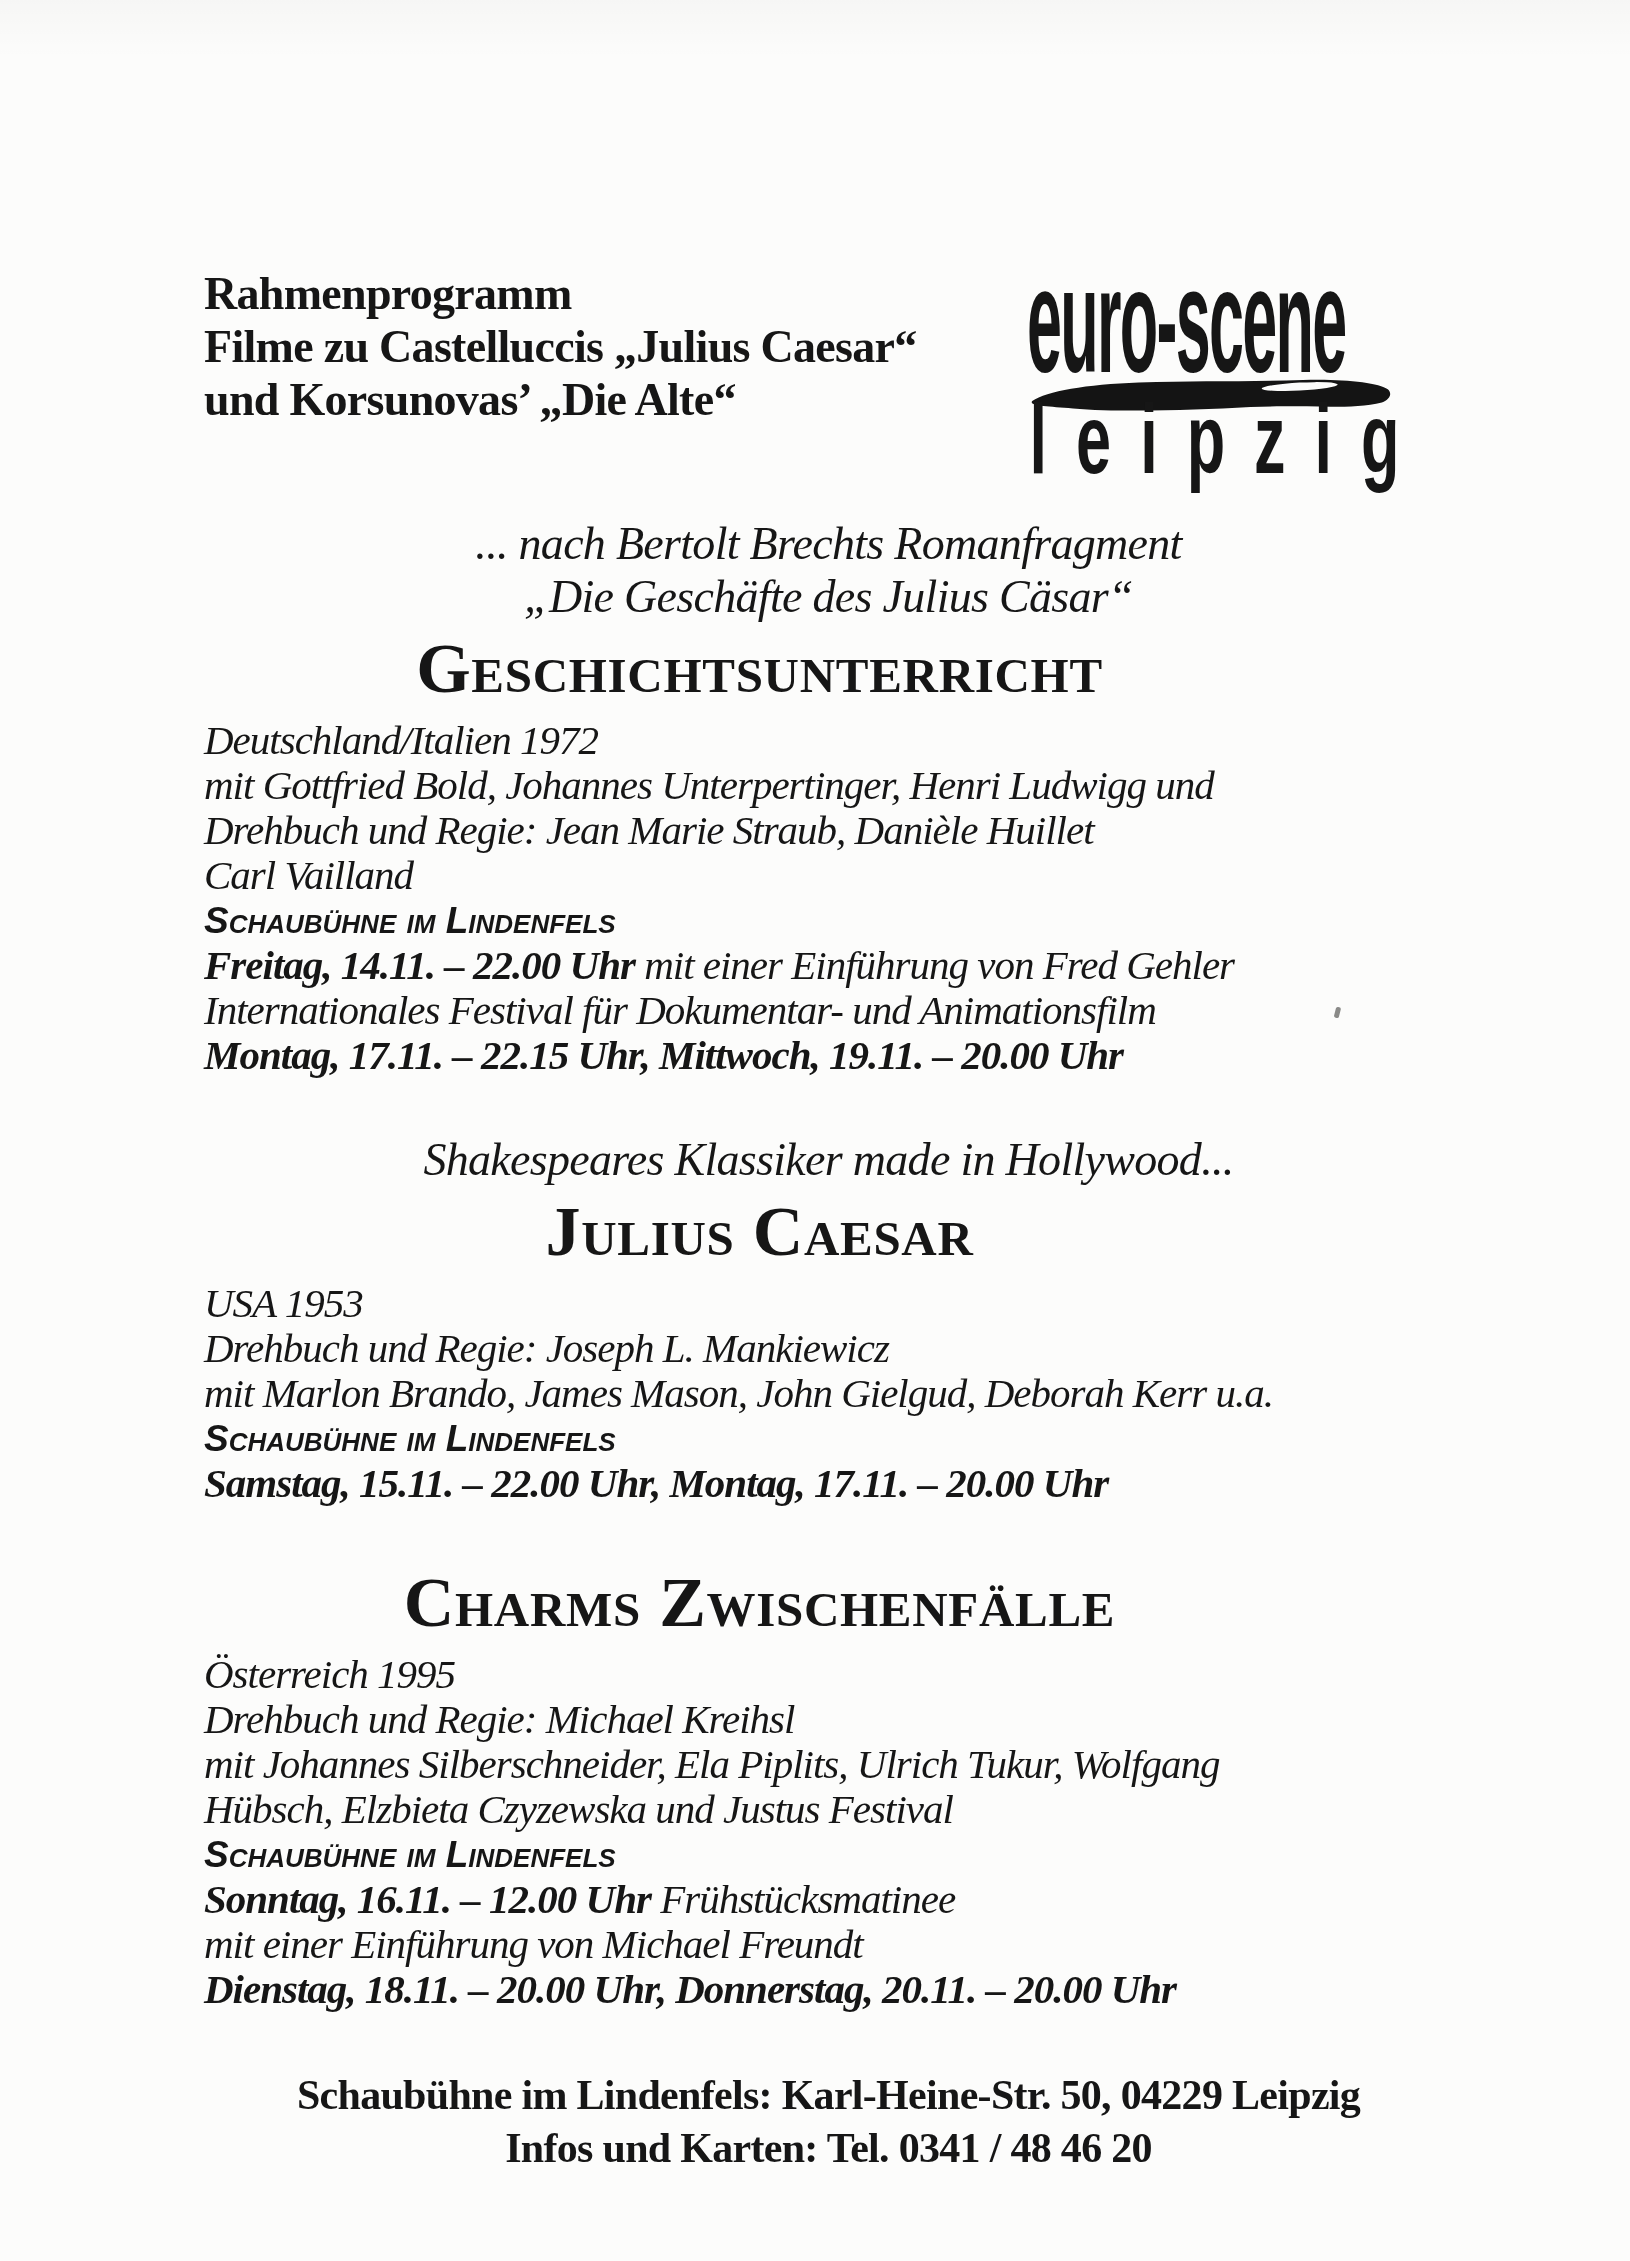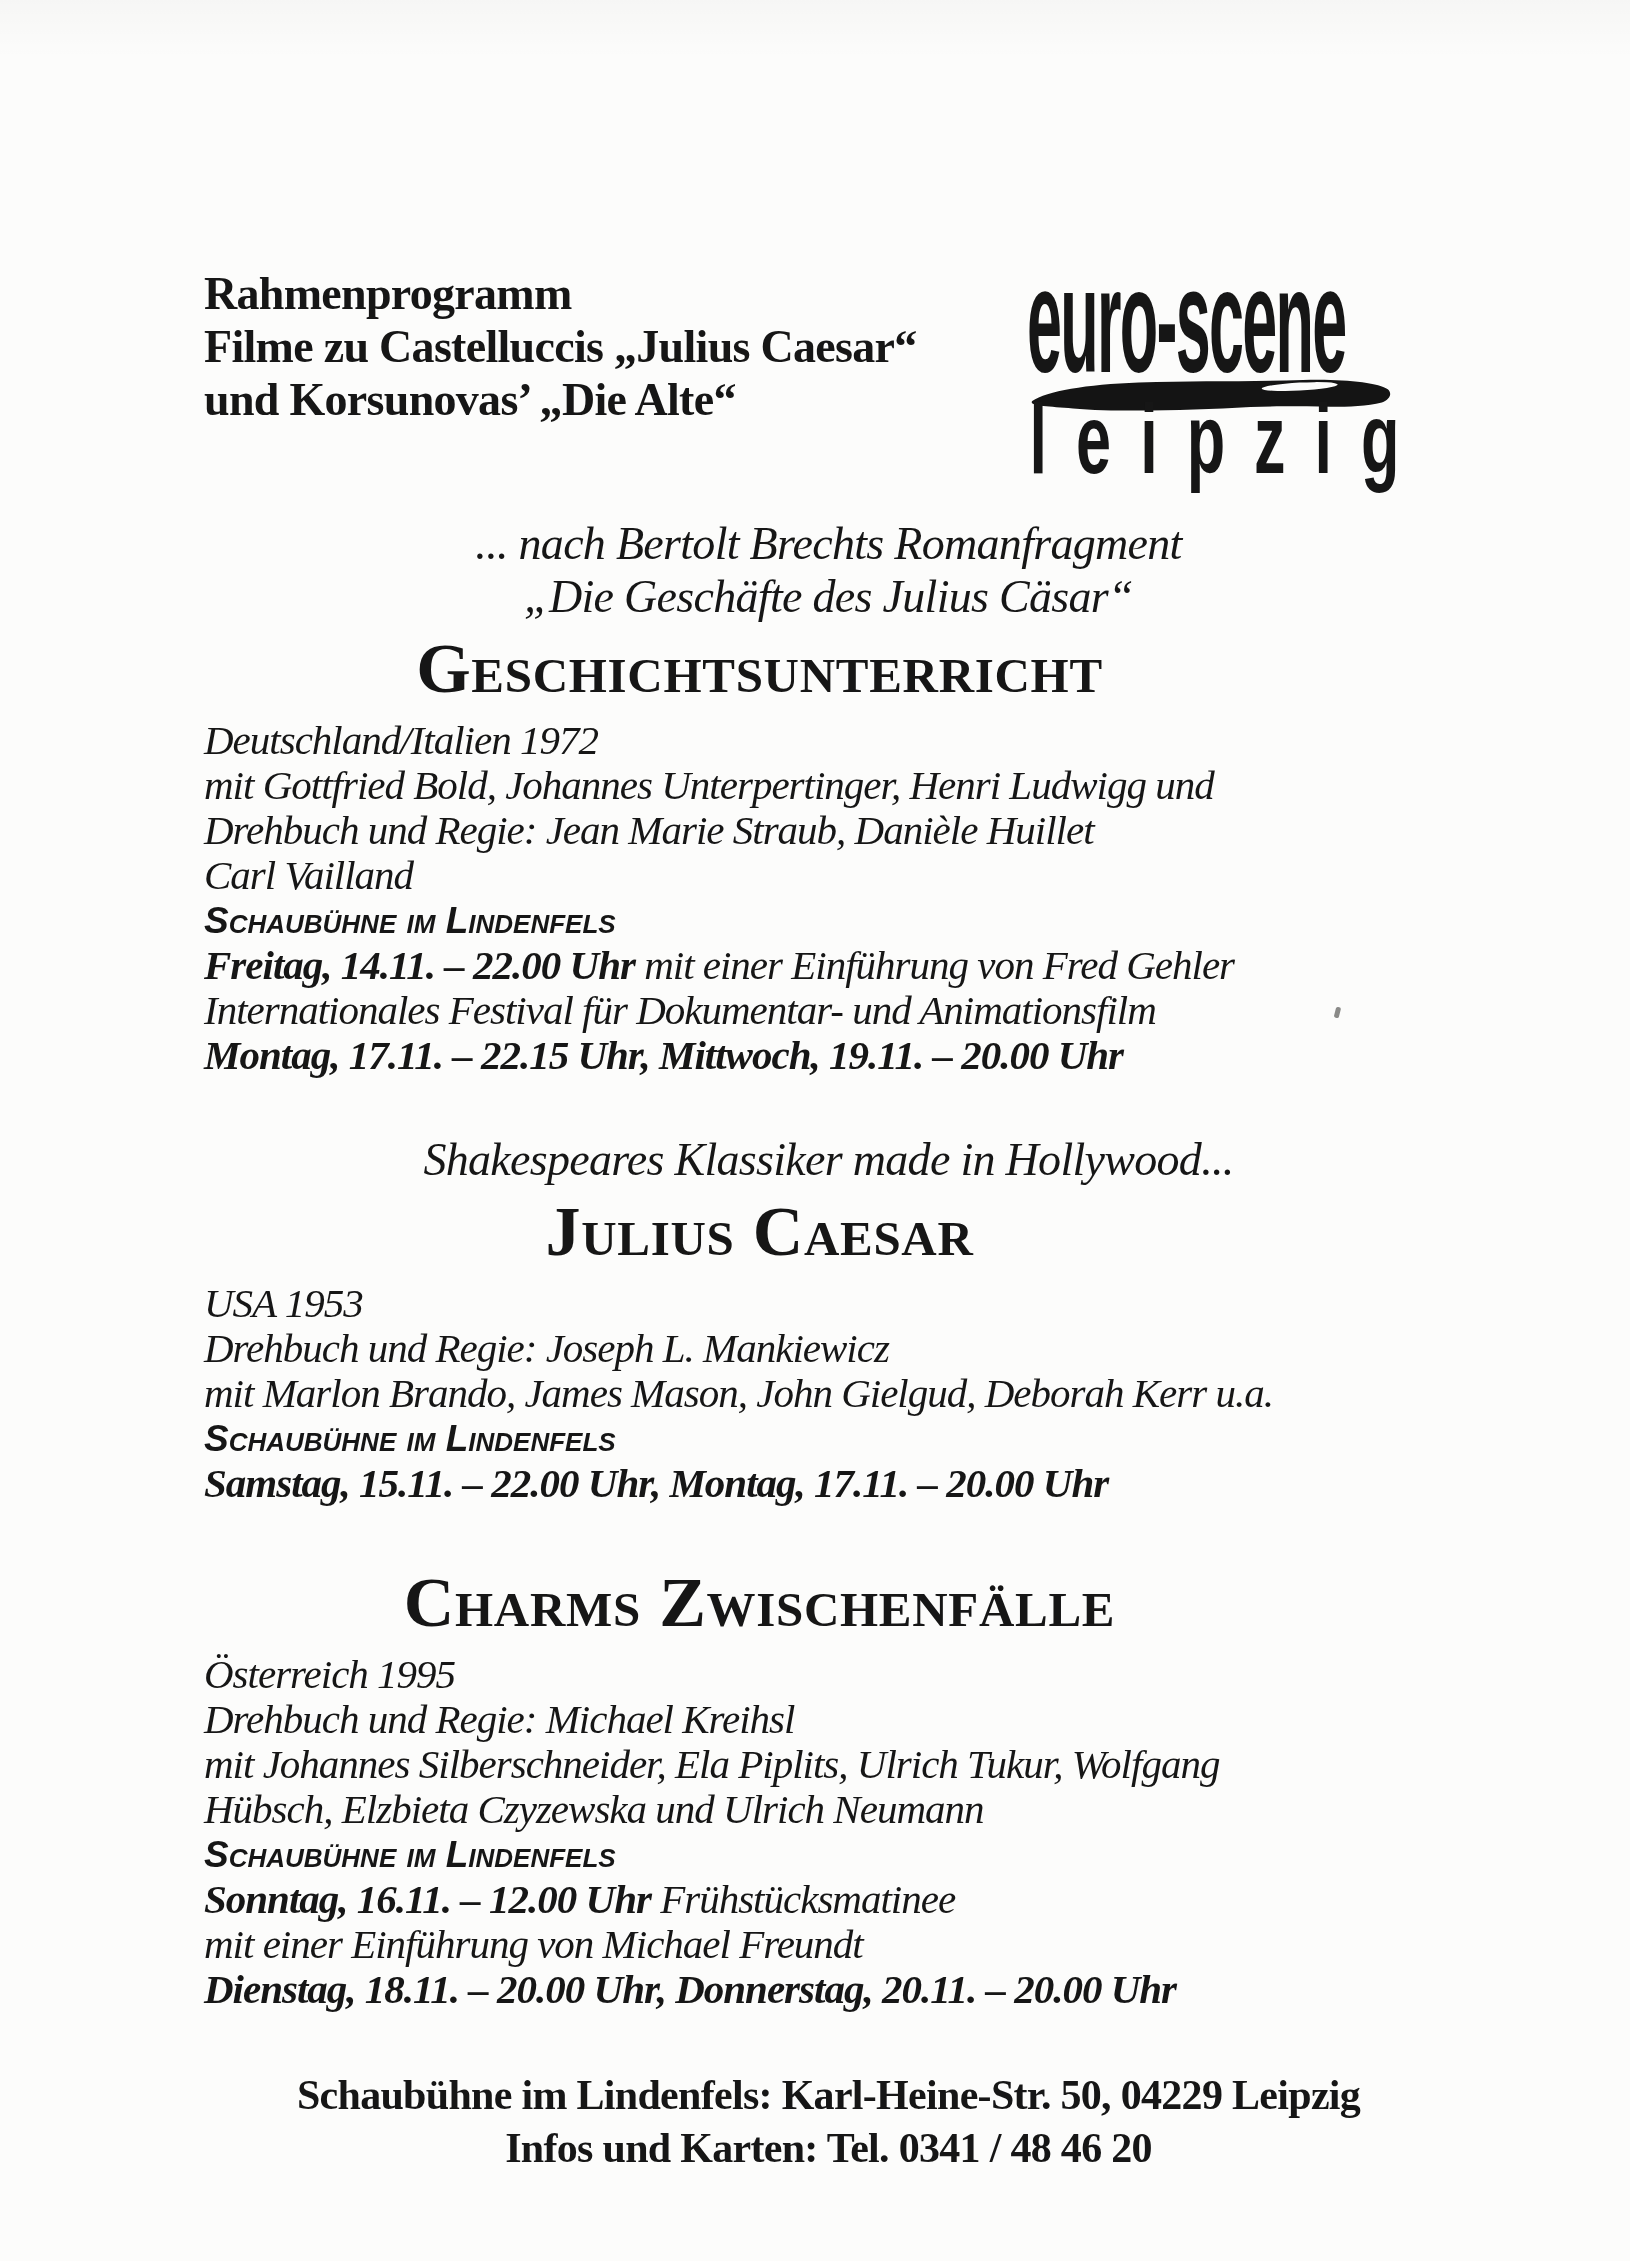--- a/index.html
+++ b/index.html
@@ -175,21 +175,21 @@
           <div class="body-line"><span>Drehbuch und Regie: Joseph L. Mankiewicz</span></div>
           <div class="body-line"><span>mit Marlon Brando, James Mason, John Gielgud, Deborah Kerr u.a.</span></div>
           <div class="body-line venue"><span>Schaubühne im Lindenfels</span></div>
           <div class="body-line"><span class="b">Samstag, 15.11. – 22.00 Uhr, Montag, 17.11. – 20.00 Uhr</span></div>
         </section>
         <section class="section">
           <h2 class="section-title">Charms Zwischenfälle</h2>
           <div class="body-line"><span>Österreich 1995</span></div>
           <div class="body-line"><span>Drehbuch und Regie: Michael Kreihsl</span></div>
           <div class="body-line"><span>mit Johannes Silberschneider, Ela Piplits, Ulrich Tukur, Wolfgang</span></div>
-          <div class="body-line"><span>Hübsch, Elzbieta Czyzewska und Ulrich Neumann</span></div>
+          <div class="body-line"><span>Hübsch, Elzbieta Czyzewska und Justus Festival</span></div>
           <div class="body-line venue"><span>Schaubühne im Lindenfels</span></div>
           <div class="body-line"><span class="b">Sonntag, 16.11. – 12.00 Uhr </span><span>Frühstücksmatinee</span></div>
           <div class="body-line"><span>mit einer Einführung von Michael Freundt</span></div>
           <div class="body-line"><span class="b">Dienstag, 18.11. – 20.00 Uhr, Donnerstag, 20.11. – 20.00 Uhr</span></div>
         </section>
       </div>
 
     <div class="footer-block">
       <div>Schaubühne im Lindenfels: Karl-Heine-Str. 50, 04229 Leipzig</div>
       <div>Infos und Karten: Tel. 0341 / 48 46 20</div>

